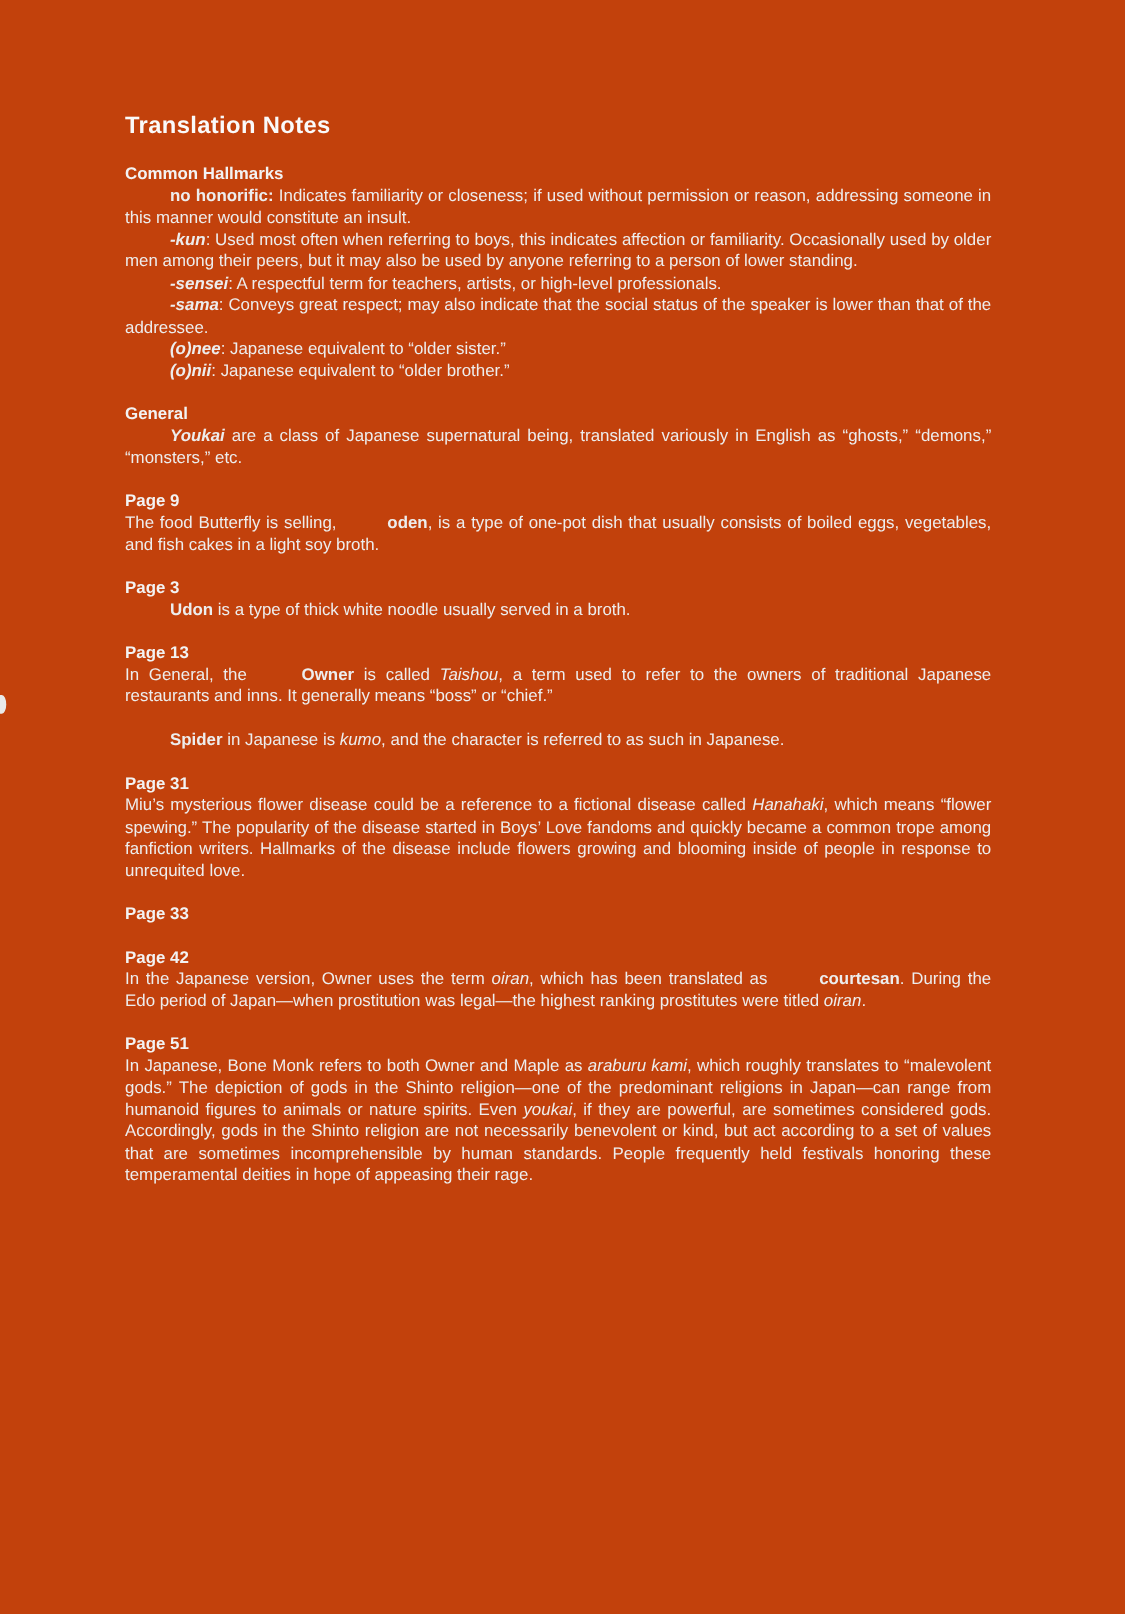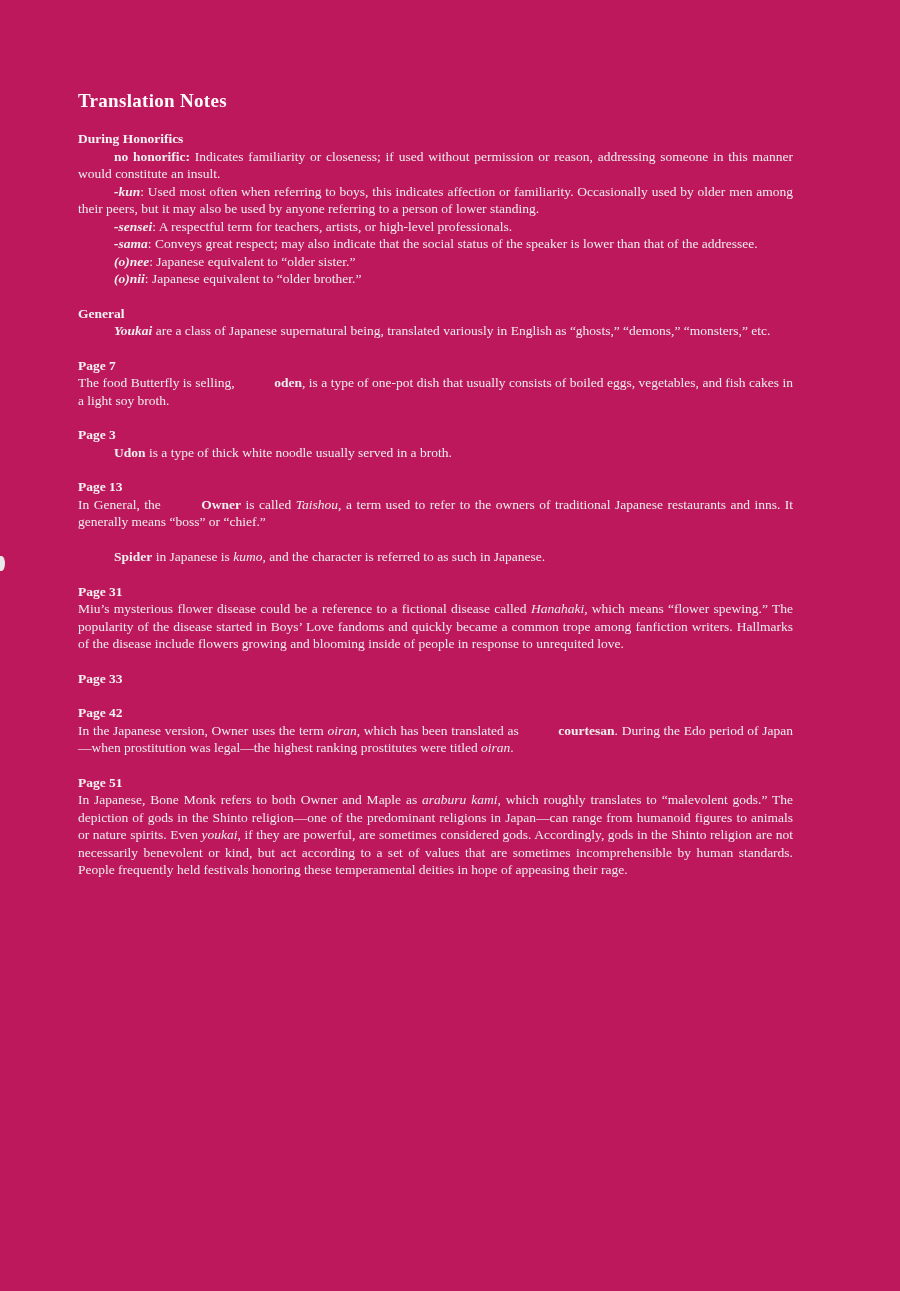--- a/index.html
+++ b/index.html
@@ -4,26 +4,26 @@
 <style>
   html, body {
     margin: 0;
     padding: 0;
     background: #000;
   }
   .page {
     position: relative;
     width: 900px;
     height: 1291px;
-    background: #be185d;
+    background: #c2410c;
     color: #f3f3f3;
-    font-family: Liberation Serif, serif;
+    font-family: Liberation Sans, sans-serif;
     overflow: hidden;
     box-sizing: border-box;
-    padding: 90px 107px 40px 78px;
+    padding: 90px 107px 40px 100px;
   }
   .page-title {
     font-size: 19px;
     font-weight: bold;
     letter-spacing: 0.3px;
     margin: 0 0 18px 0;
     color: #fafafa;
   }
   .section {
     margin: 0 0 17px 0;
@@ -61,40 +61,40 @@
   }
 </style>
 </head>
 <body>
 
 <div class="page">
   <div class="edge-artifact"></div>
   <h1 class="page-title">Translation Notes</h1>
   <div id="sections">
   <div class="section tight">
-    <h2 class="section-heading">During Honorifics</h2>
+    <h2 class="section-heading">Common Hallmarks</h2>
     <div>
           <p class="para"><span class="b">no honorific:</span><span> Indicates familiarity or closeness; if used without permission or reason, addressing someone in this manner would constitute an insult.</span></p>
           <p class="para"><span class="b i">-kun</span><span>: Used most often when referring to boys, this indicates affection or familiarity. Occasionally used by older men among their peers, but it may also be used by anyone referring to a person of lower standing.</span></p>
           <p class="para"><span class="b i">-sensei</span><span>: A respectful term for teachers, artists, or high-level professionals.</span></p>
           <p class="para"><span class="b i">-sama</span><span>: Conveys great respect; may also indicate that the social status of the speaker is lower than that of the addressee.</span></p>
           <p class="para"><span class="b i">(o)nee</span><span>: Japanese equivalent to “older sister.”</span></p>
           <p class="para"><span class="b i">(o)nii</span><span>: Japanese equivalent to “older brother.”</span></p>
         </div>
   </div>
 
   <div class="section">
     <h2 class="section-heading">General</h2>
     <div>
           <p class="para"><span class="b i">Youkai</span><span> are a class of Japanese supernatural being, translated variously in English as “ghosts,” “demons,” “monsters,” etc.</span></p>
         </div>
   </div>
 
   <div class="section">
-    <h2 class="section-heading">Page 7</h2>
+    <h2 class="section-heading">Page 9</h2>
     <div>
           <p class="para"><span>The food Butterfly is selling, </span><span class="b">oden</span><span>, is a type of one-pot dish that usually consists of boiled eggs, vegetables, and fish cakes in a light soy broth.</span></p>
         </div>
   </div>
 
   <div class="section">
     <h2 class="section-heading">Page 3</h2>
     <div>
           <p class="para"><span class="b">Udon</span><span> is a type of thick white noodle usually served in a broth.</span></p>
         </div>

